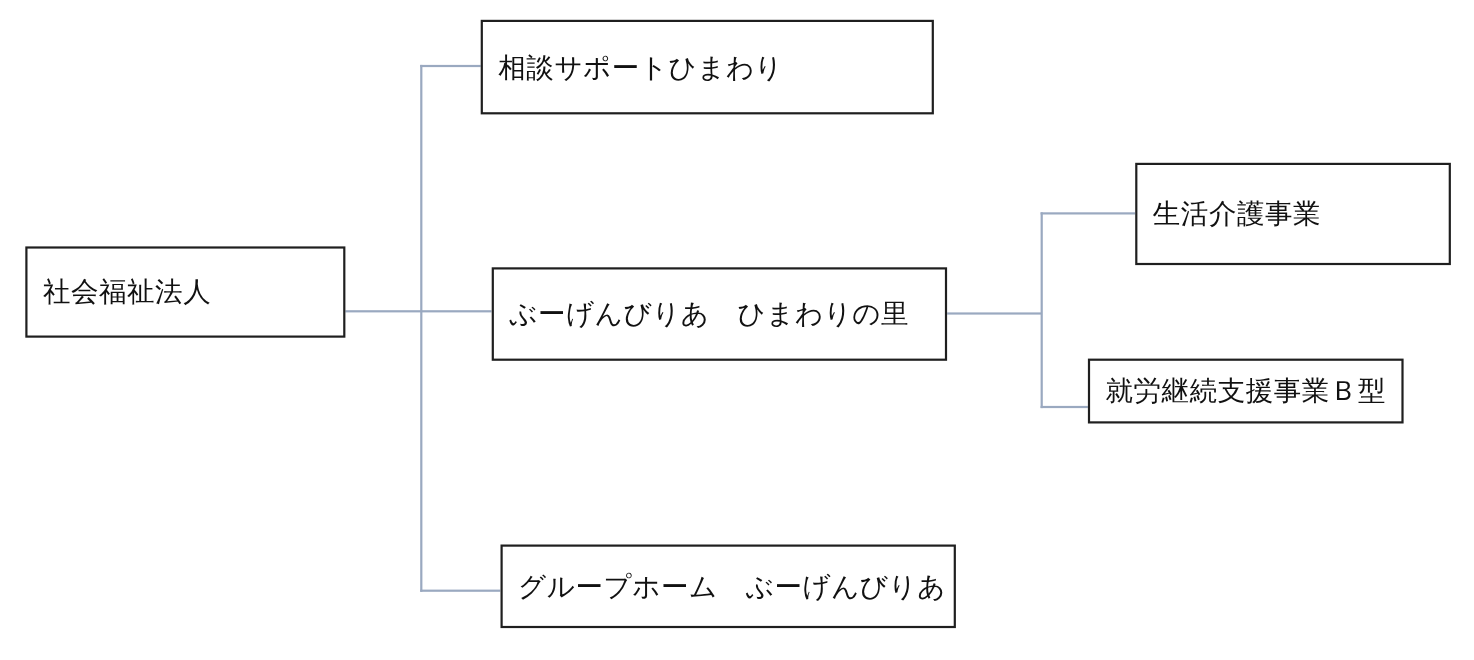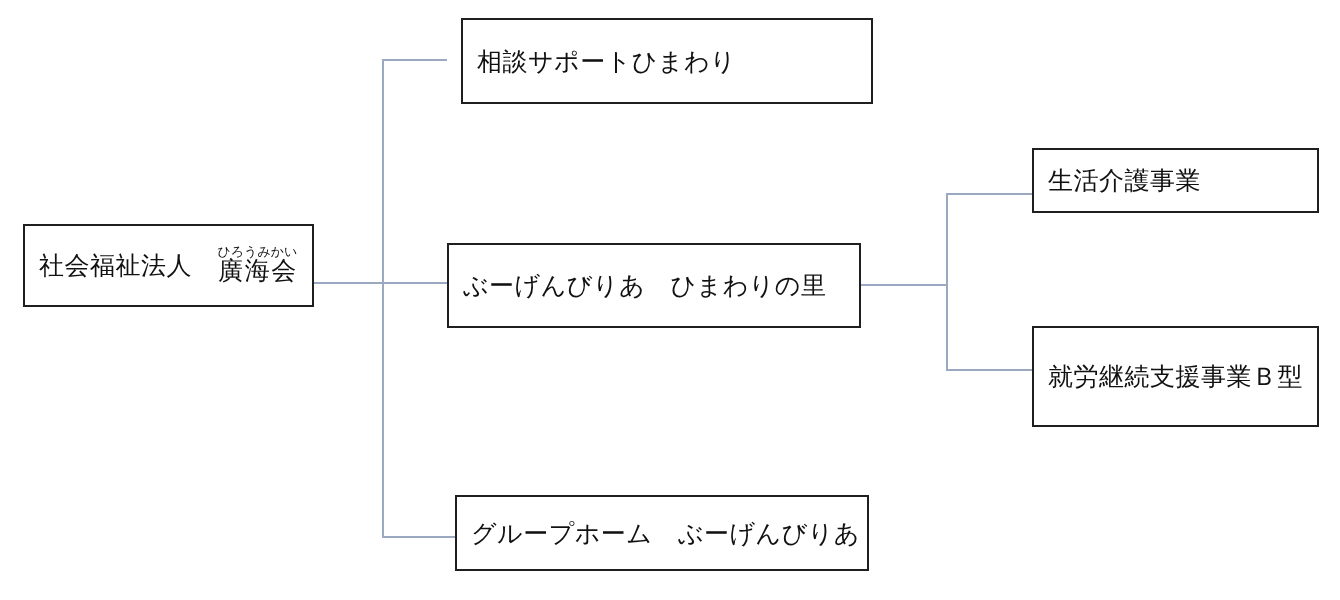--- a/index.html
+++ b/index.html
@@ -29,26 +29,26 @@
     letter-spacing:0.5px;
     white-space:nowrap;
   }
   .conn{
     position:absolute;
     background:var(--connector);
   }
   
   #root-box{left:23px;top:224px;width:291px;height:83px;}
   
-  #branch-0{left:461px;top:18px;width:412px;height:86px;}
+  #branch-0{left:437px;top:18px;width:412px;height:86px;}
   #branch-1{left:447px;top:243px;width:414px;height:85px;}
   #branch-2{left:455px;top:495px;width:414px;height:76px;}
   
-  #sub-0{left:1032px;top:148px;width:287px;height:65px;}
-  #sub-1{left:1032px;top:326px;width:287px;height:101px;text-align:right;}
+  #sub-0{left:1032px;top:148px;width:287px;height:93px;}
+  #sub-1{left:989px;top:326px;width:287px;height:59px;text-align:right;}
   
   #l-mid-h{left:313px;top:282px;width:134px;height:2px;}
   #l-vert {left:382px;top:59px; width:2px; height:479px;}
   #l-top-h{left:382px;top:59px; width:65px; height:2px;}
   #l-bot-h{left:382px;top:536px;width:73px; height:2px;}
   
   #r-mid-h{left:861px;top:284px;width:86px;height:2px;}
   #r-vert {left:946px;top:193px;width:2px; height:178px;}
   #r-top-h{left:946px;top:193px;width:86px;height:2px;}
   #r-bot-h{left:946px;top:369px;width:86px;height:2px;}
@@ -70,21 +70,20 @@
   <div class="conn" id="l-top-h"></div>
   <div class="conn" id="l-bot-h"></div>
 
   <div class="conn" id="r-mid-h"></div>
   <div class="conn" id="r-vert"></div>
   <div class="conn" id="r-top-h"></div>
   <div class="conn" id="r-bot-h"></div>
 
   <div class="node" id="root-box">
     <span>社会福祉法人　</span>
-      <ruby><span>廣海会</span><rt>ひろうみかい</rt></ruby>
   </div>
 
   <div class="node" id="branch-0">
     <span>相談サポートひまわり</span>
   </div>
   <div class="node" id="branch-1">
     <span>ぶーげんびりあ　ひまわりの里</span>
   </div>
   <div class="node" id="branch-2">
     <span>グループホーム　ぶーげんびりあ</span>

